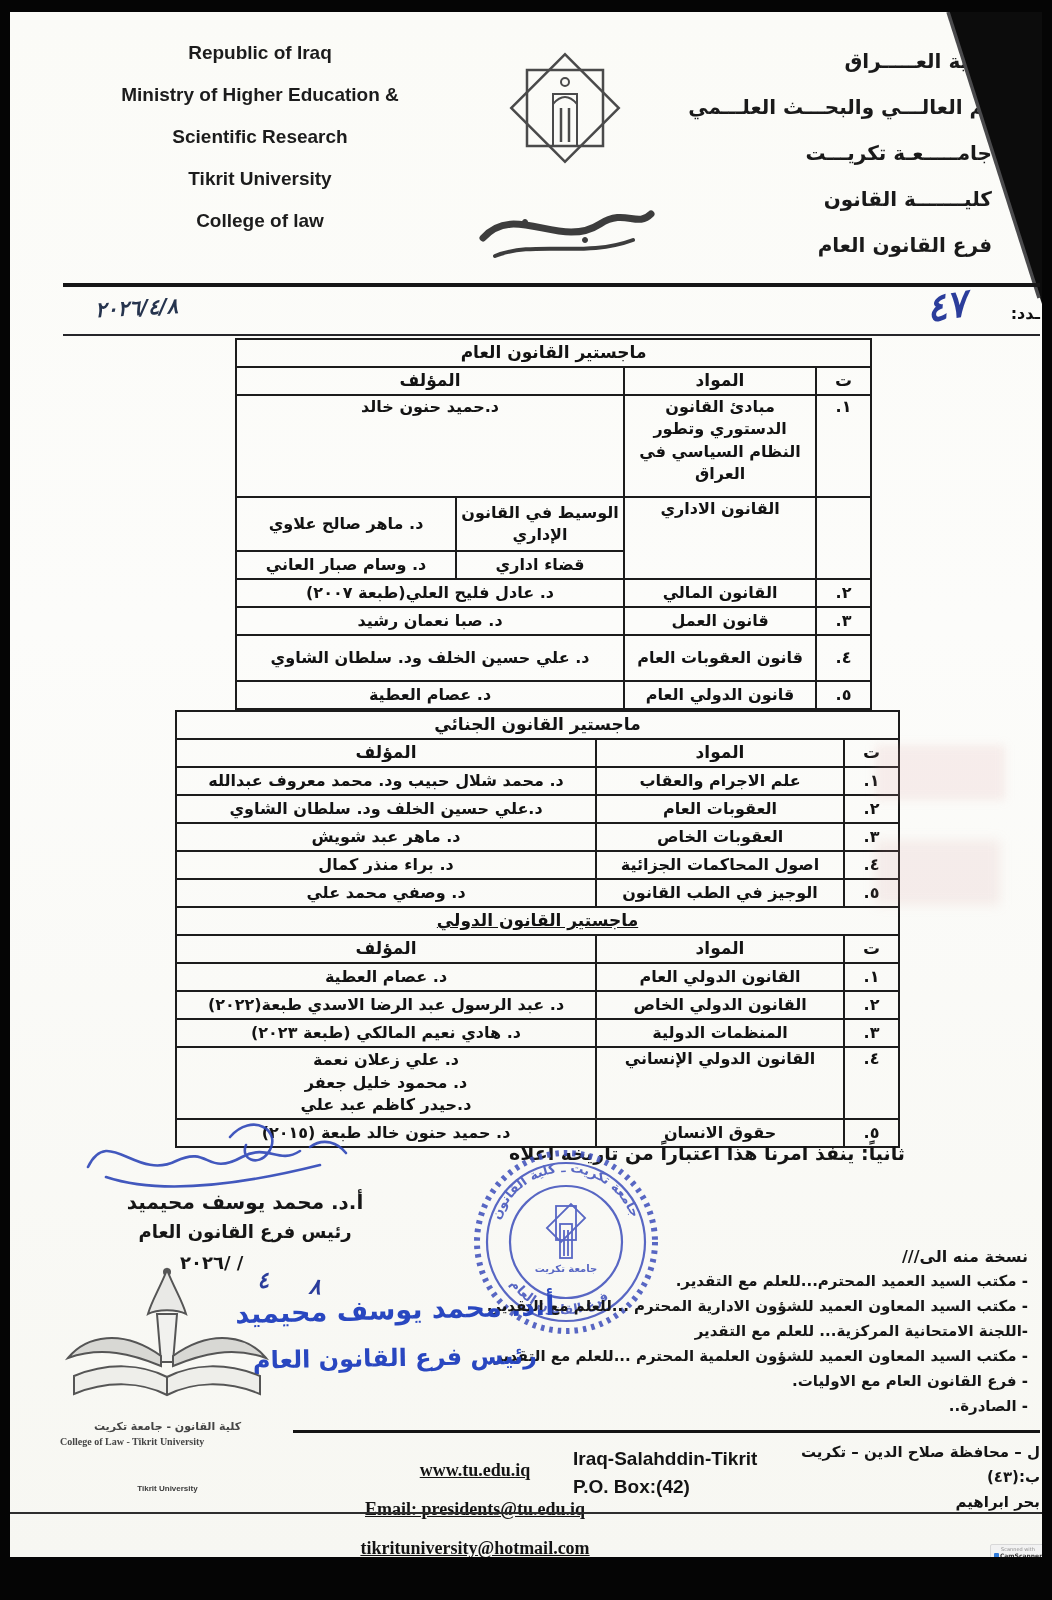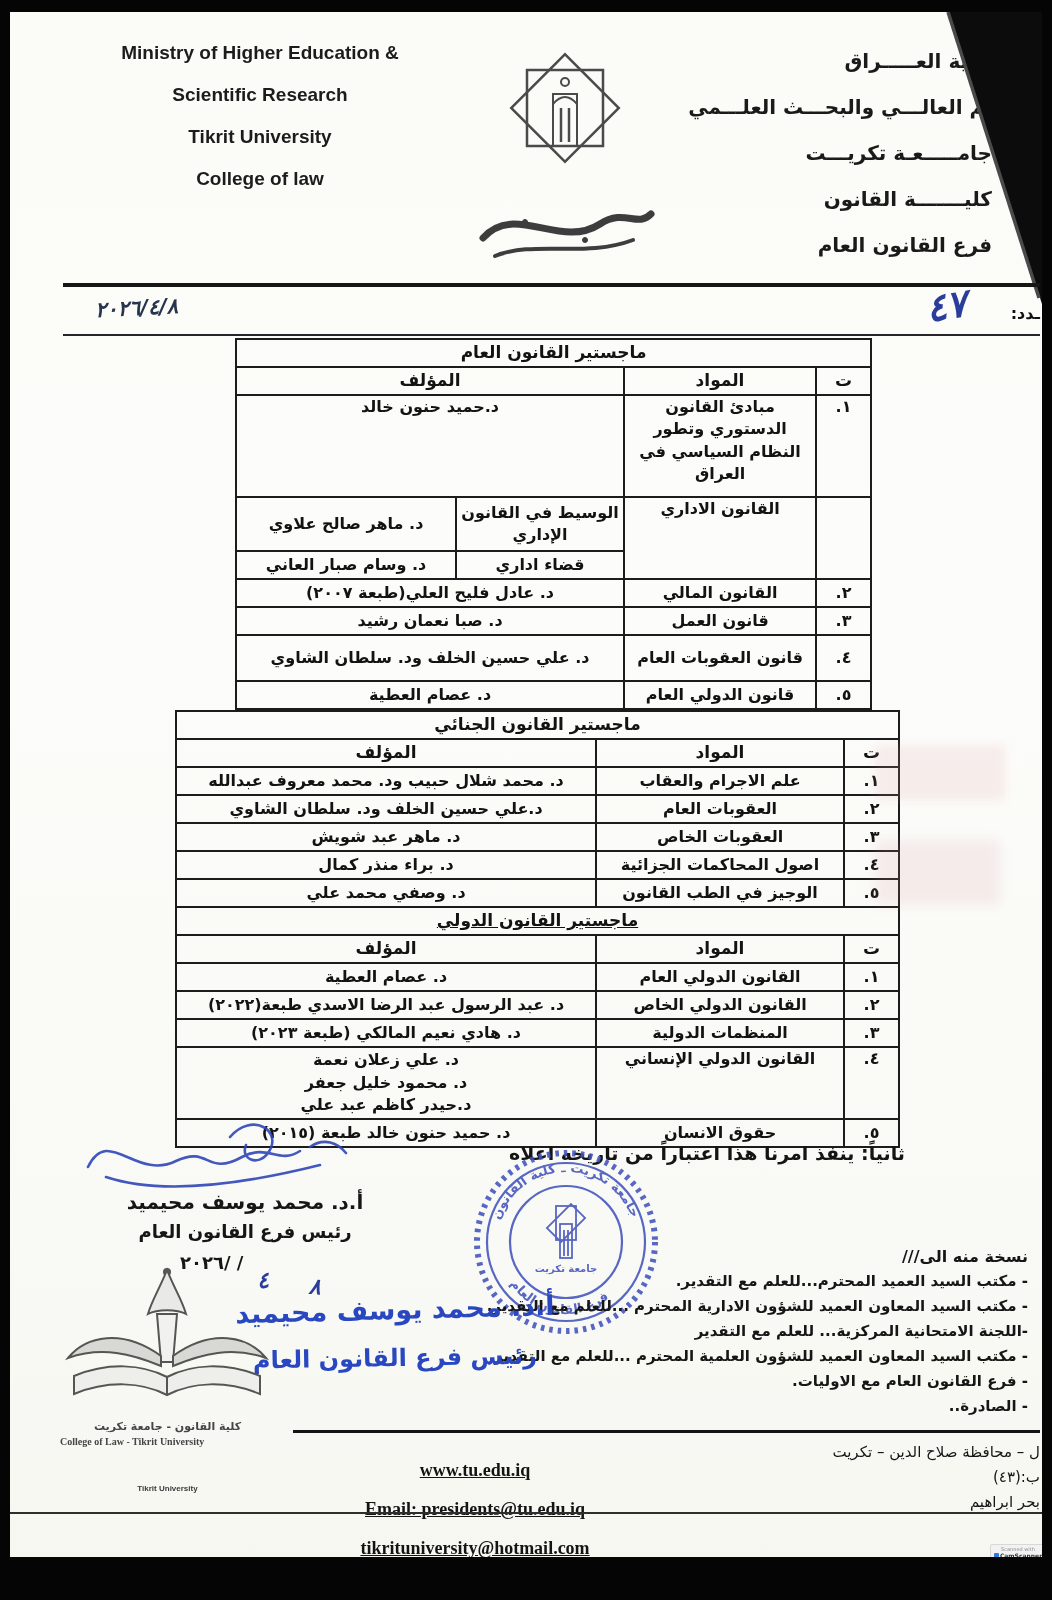--- a/index.html
+++ b/index.html
@@ -72,40 +72,41 @@
   .college-cap-sm{left:50px;top:1472px;width:215px;text-align:center;font-family:"Liberation Sans",sans-serif;font-weight:bold;font-size:8px;color:#3a3a3a;}
 
   
   .footer-rule{left:283px;top:1418px;width:747px;height:3px;background:#141414;}
   .bottom-rule{left:0;top:1500px;width:1032px;height:2px;background:#2e2e2e;}
   .web-col{left:295px;top:1432px;width:340px;text-align:center;font-family:"Liberation Serif",serif;
            font-weight:bold;font-size:18px;color:#141414;line-height:26px;}
   .web-col div{text-decoration:underline;margin-top:13px;}
   .addr-en{left:563px;top:1433px;width:230px;font-family:"Liberation Sans",sans-serif;
            font-weight:bold;font-size:19px;color:#141414;line-height:28px;}
-  .addr-ar{right:2px;top:1428px;width:230px;direction:rtl;text-align:right;font-weight:normal;
+  .addr-ar{right:2px;top:1428px;width:230px;direction:rtl;text-align:right;font-weight:bold;
            font-size:15px;color:#141414;line-height:25px;white-space:nowrap;}
 
   .scan-badge{left:980px;top:1532px;width:50px;background:#f2f2f2;border:1px solid #d8d8d8;
               border-radius:2px;padding:1px 2px;text-align:center;z-index:8;}
   .scan-badge .l1{font-size:5px;color:#8a8a8a;line-height:6px;}
   .scan-badge .l2{font-size:6px;color:#333;font-weight:bold;line-height:8px;}
   .scan-badge .ic{display:inline-block;width:5px;height:5px;background:#2f7bd9;border-radius:1px;margin-right:1px;}
 
   
   .ghost1{left:865px;top:733px;width:130px;height:55px;background:rgba(225,160,160,.16);filter:blur(5px);}
   .ghost2{left:865px;top:828px;width:125px;height:65px;background:rgba(215,150,150,.14);filter:blur(6px);}
 </style>
 </head>
 <body>
 
 <div class="canvas">
   <div class="page">
 
     <div class="abs en-header">
+      <div>Republic of Iraq</div>
       <div>Ministry of Higher Education &amp;</div>
       <div>Scientific Research</div>
       <div>Tikrit University</div>
       <div>College of law</div>
     </div>
 
     <svg class="abs uni-logo" width="200" height="235" viewBox="0 0 200 235">
       <g stroke="#4a4a4a" fill="none" stroke-width="2.5">
         <rect x="62" y="28" width="76" height="76"></rect>
         <rect x="62" y="28" width="76" height="76" transform="rotate(45 100 66)"></rect>
@@ -350,20 +351,24 @@
     <div class="abs college-cap-ar">كلية القانون - جامعة تكريت</div>
     <div class="abs college-cap-en">College of Law - Tikrit University</div>
     <div class="abs college-cap-sm">Tikrit University</div>
 
     <div class="abs footer-rule"></div>
     <div class="abs web-col">
       <div>www.tu.edu.iq</div>
       <div>Email: presidents@tu.edu.iq</div>
       <div>tikrituniversity@hotmail.com</div>
     </div>
+    <div class="abs addr-en">
+      <div>Iraq-Salahddin-Tikrit</div>
+      <div>P.O. Box:(42)</div>
+    </div>
     <div class="abs addr-ar">
       <div>ل – محافظة صلاح الدين – تكريت</div>
       <div>ب:(٤٣)</div>
       <div>بحر ابراهيم</div>
     </div>
     <div class="abs bottom-rule"></div>
 
     <div class="abs scan-badge">
       <div class="l1">Scanned with</div>
       <div class="l2"><span class="ic"></span><span>CamScanner</span></div>

